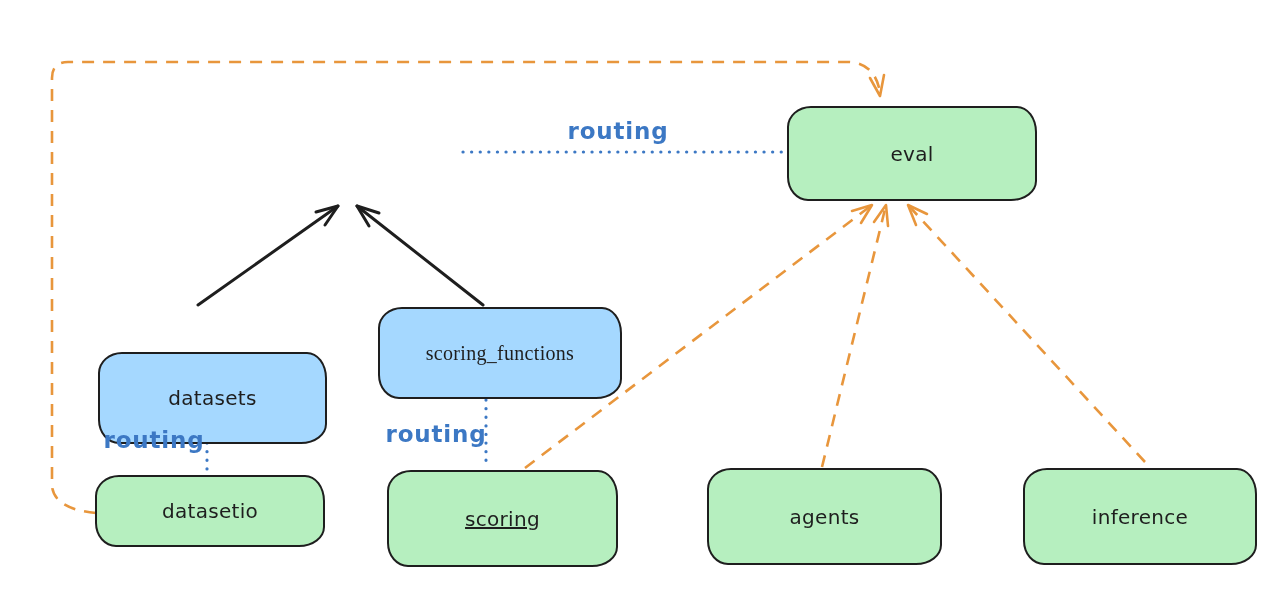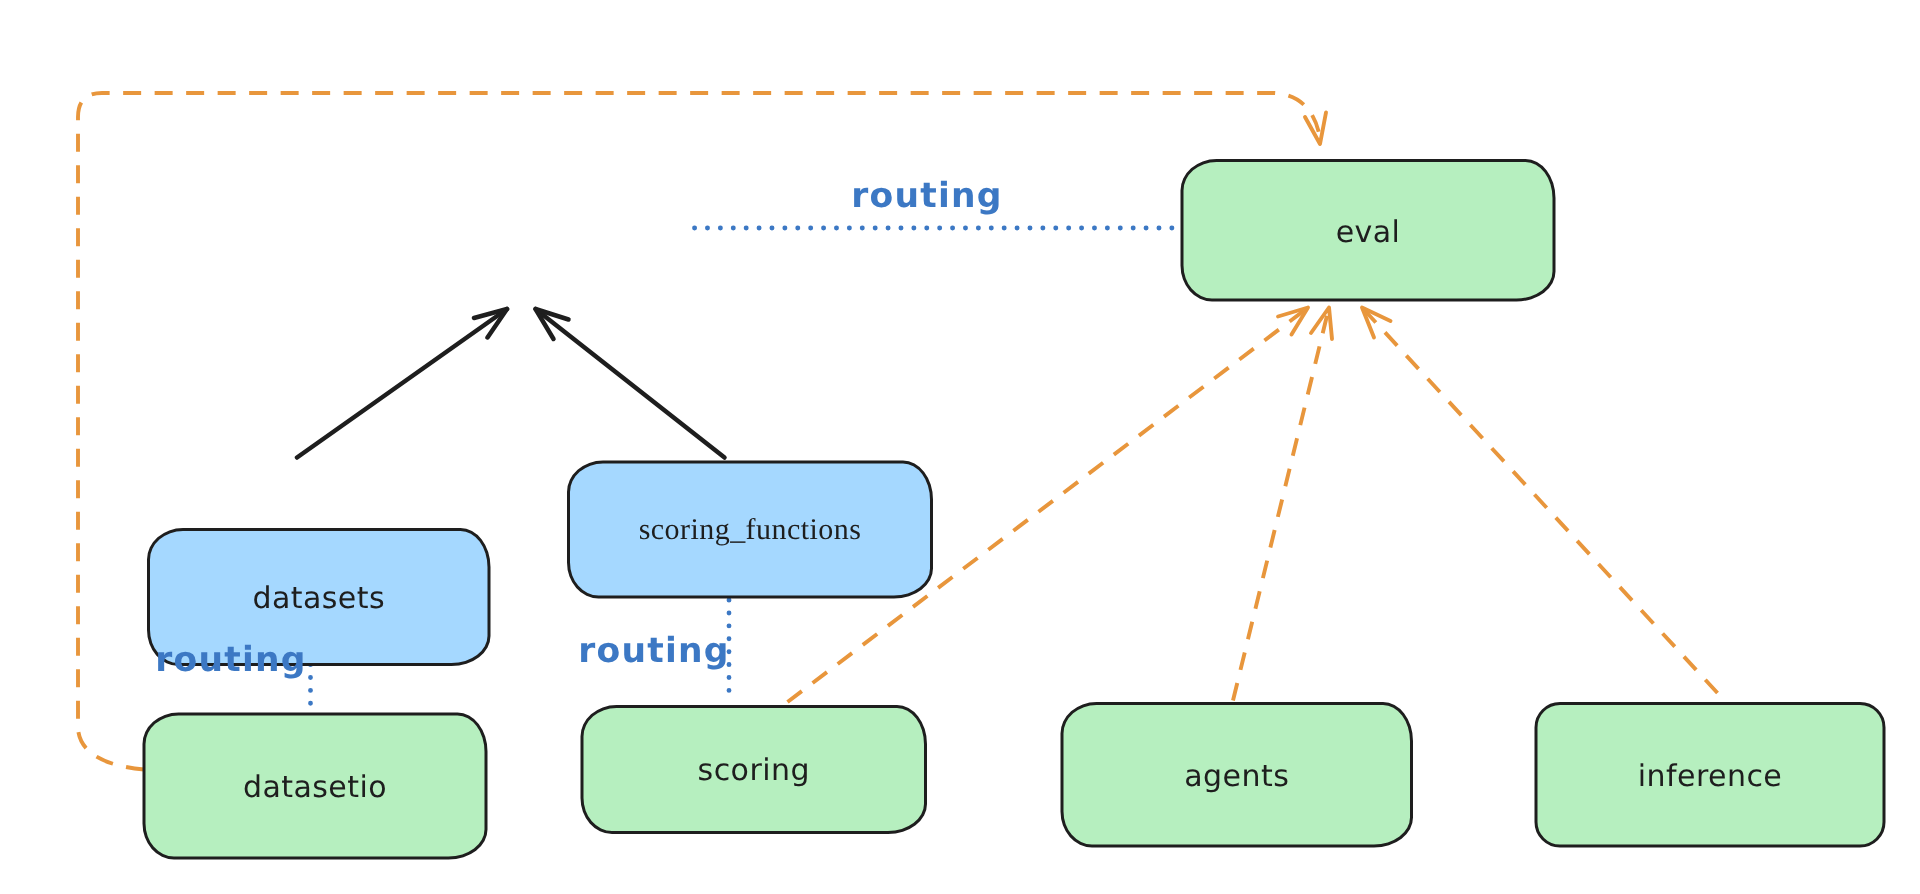--- a/index.html
+++ b/index.html
@@ -88,33 +88,33 @@
   </div>
 
   <div class="node api" style="left:98px;top:307px;width:229px;height:92px;margin-top:45px;">
     <span>datasets</span>
   </div>
 
   <div class="node api" style="left:378px;top:307px;width:244px;height:92px;font-family:Liberation Serif, serif;">
     <span>scoring_functions</span>
   </div>
 
-  <div class="node provider" style="left:95px;top:475px;width:230px;height:98px;">
+  <div class="node provider" style="left:95px;top:475px;width:230px;height:72px;">
     <span>datasetio</span>
   </div>
 
-  <div class="node provider" style="left:387px;top:470px;width:231px;height:86px;">
+  <div class="node provider" style="left:387px;top:470px;width:231px;height:97px;text-decoration:underline;">
     <span>scoring</span>
   </div>
 
   <div class="node provider" style="left:707px;top:468px;width:235px;height:97px;align-items:center;">
     <span>agents</span>
   </div>
 
-  <div class="node provider" style="left:1023px;top:468px;width:234px;height:97px;border-radius:17px;">
+  <div class="node provider" style="left:1023px;top:468px;width:234px;height:97px;">
     <span>inference</span>
   </div>
 
   <div class="edge-label" style="left:618px;top:131px;">routing</div>
   <div class="edge-label" style="left:154px;top:440px;">routing</div>
   <div class="edge-label" style="left:436px;top:434px;">routing</div>
 
 </div>
 
 </body></html>

